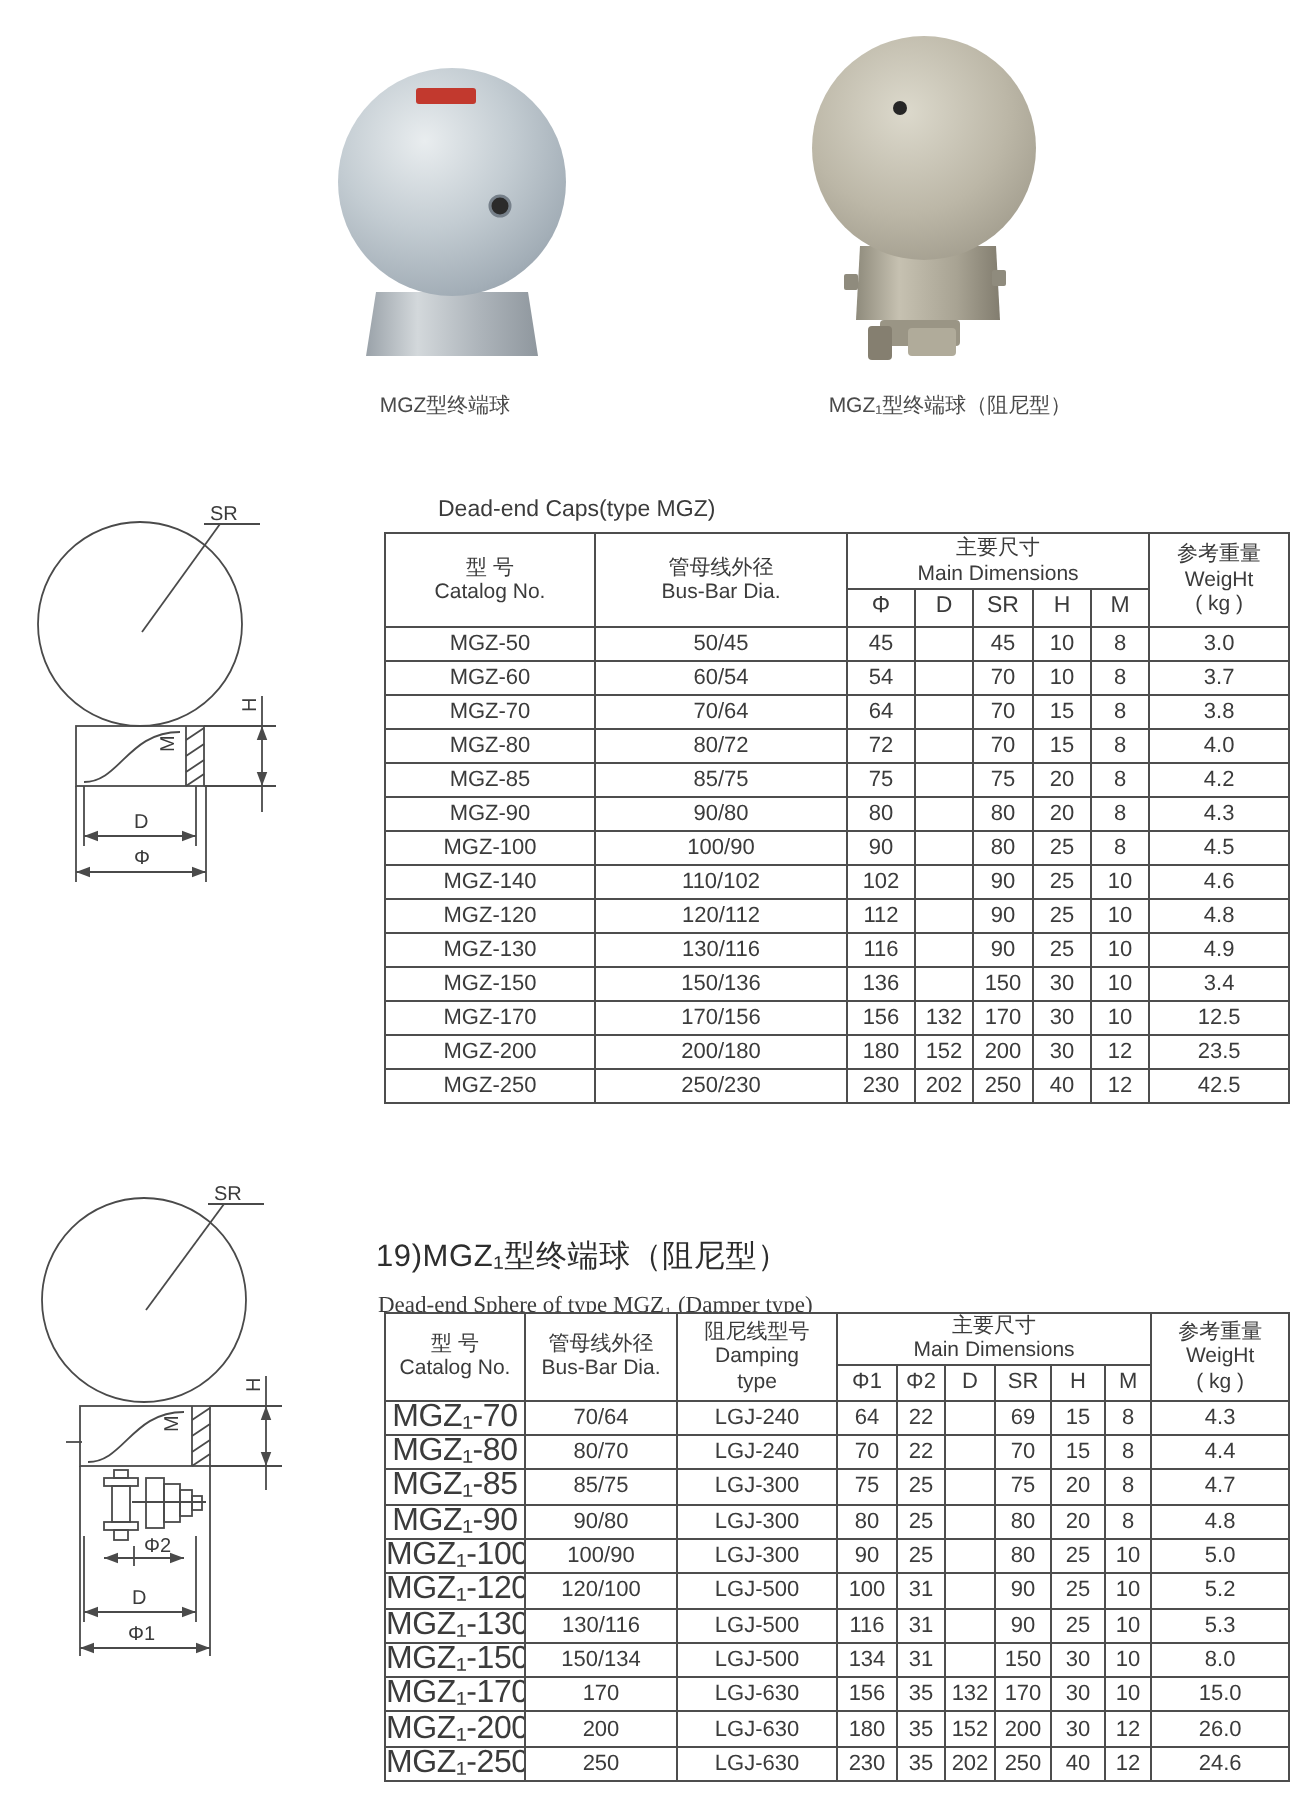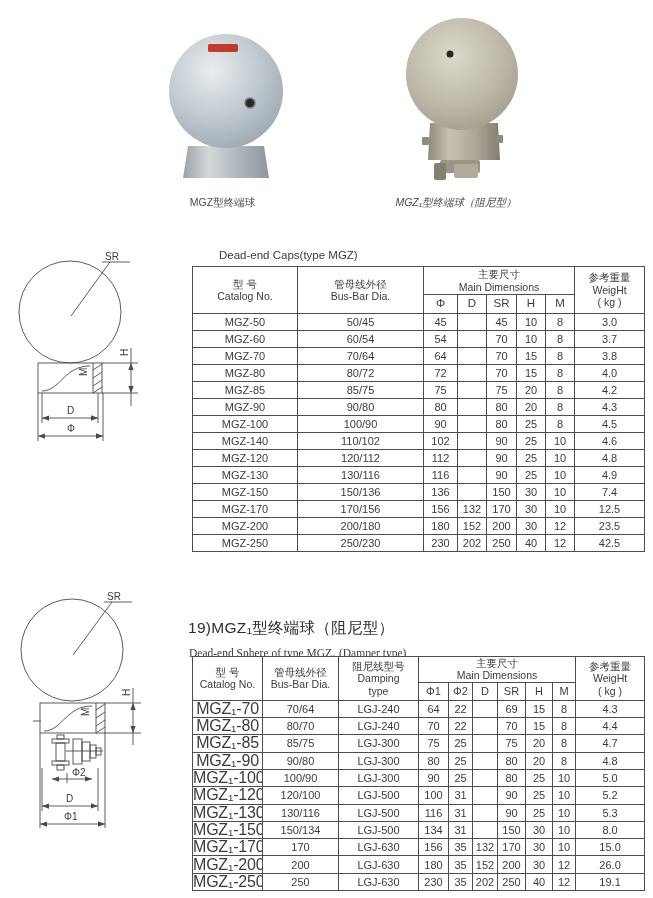--- a/index.html
+++ b/index.html
@@ -2,21 +2,21 @@
 <html><head>
 <meta charset="utf-8">
 <style>
   * { margin:0; padding:0; box-sizing:border-box; }
   html,body { background:#ffffff; }
   body { font-family:"Liberation Sans","DejaVu Sans",sans-serif; color:#3b3b3b; }
   .page { position:relative; width:653px; height:898px; background:#fff; overflow:hidden; }
 
   .caption { position:absolute; font-size:10.5px; color:#4a4a4a; text-align:center; }
   .cap-left  { left:150px; top:196px; width:145px; }
-  .cap-right { left:376px; top:196px; width:160px;font-style:italic; }
+  .cap-right { left:395px; top:196px; width:160px; }
 
   .sec-title { position:absolute; left:188px; font-size:15.5px; color:#2d2d2d; letter-spacing:0.3px; }
   .sec-sub   { position:absolute; left:189px; font-size:11.5px; color:#3b3b3b; }
   .t18 { top:231px; } .s18 { top:249px;margin-left:30px; }
   .t19 { top:618px; } .s19 { top:647px;font-family:Liberation Serif, serif; }
 
   table { position:absolute; left:192px; border-collapse:collapse; table-layout:fixed;
           width:452px; font-size:11px; color:#3b3b3b; background:#fff;
           border:1.5px solid #4d4d4d;padding-left:35px; }
   .tbl18 { top:266px; }
@@ -284,21 +284,21 @@
           <td>4.9</td>
         </tr>
         <tr>
           <td>MGZ-150</td>
           <td>150/136</td>
           <td>136</td>
           <td></td>
           <td>150</td>
           <td>30</td>
           <td>10</td>
-          <td>7.4</td>
+          <td>3.4</td>
         </tr>
         <tr>
           <td>MGZ-170</td>
           <td>170/156</td>
           <td>156</td>
           <td>132</td>
           <td>170</td>
           <td>30</td>
           <td>10</td>
           <td>12.5</td>
@@ -564,18 +564,18 @@
         <tr>
           <td>MGZ₁-250</td>
           <td>250</td>
           <td>LGJ-630</td>
           <td>230</td>
           <td>35</td>
           <td>202</td>
           <td>250</td>
           <td>40</td>
           <td>12</td>
-          <td>19.1</td>
+          <td>24.6</td>
         </tr>
       </tbody>
   </table>
 
 </div>
 
 </body></html>

